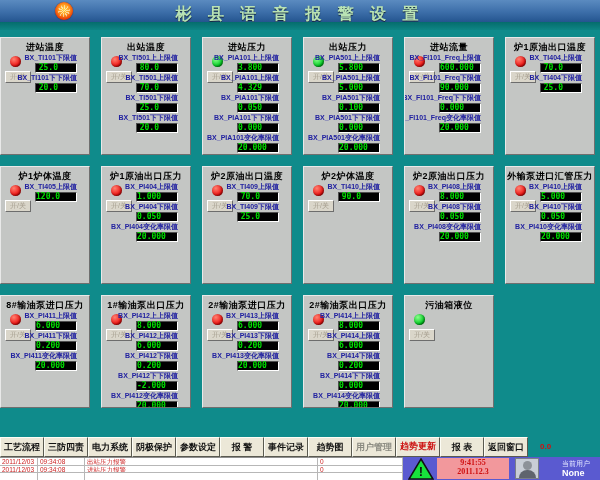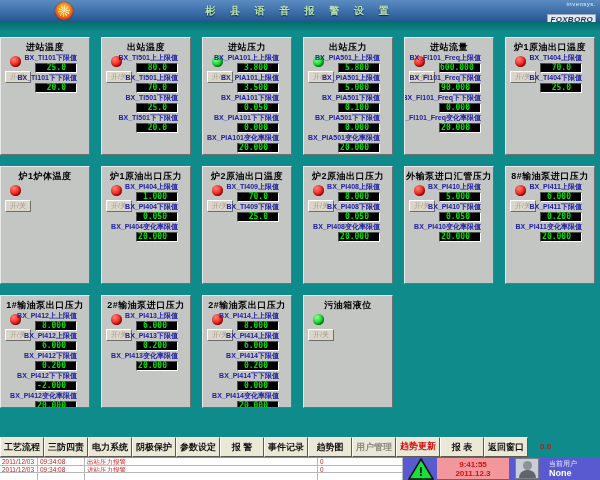--- a/index.html
+++ b/index.html
@@ -11,21 +11,21 @@
     background:linear-gradient(180deg,#5b8bc0 0%,#3c6ea9 55%,#24558f 100%); }
   .tb-band { position:absolute; top:22px; left:0; width:600px; height:8px;
     background:linear-gradient(180deg,#056c6c,#0e8585); }
   .cnpc-logo { position:absolute; left:55px; top:2px; width:18px; height:18px; border-radius:50%;
     background:radial-gradient(circle at 50% 42%,#ffd94d 0%,#ff9a1f 38%,#e83a05 70%,#a81400 100%);
     box-shadow:0 0 1px #123; }
   .cnpc-logo:after{ content:""; position:absolute; inset:3px; border-radius:50%;
     background:repeating-conic-gradient(rgba(255,255,255,.55) 0 14deg, rgba(255,255,255,0) 14deg 36deg);
     mix-blend-mode:screen; }
   .title { position:absolute; top:4px; left:0; width:100%; text-align:center;
-    color:#b9e3b4; font-size:10px; font-weight:bold; letter-spacing:6px; text-shadow:0 1px 1px #123; }
+    color:#b9e3b4; font-size:16px; font-weight:bold; letter-spacing:6px; text-shadow:0 1px 1px #123; }
   .brand { position:absolute; right:4px; top:1px; width:54px; text-align:right; }
   .brand .inv { color:#e9eef5; font-size:6px; letter-spacing:.5px; display:block; line-height:7px; }
   .brand .fox { display:inline-block; background:#e6eaf0; border:1px solid #9aa4b2; color:#1d2f55;
     font-size:8px; font-weight:bold; font-style:italic; line-height:10px; padding:0 2px;
     text-decoration:underline; letter-spacing:.3px; }
 
   
   .grid { position:absolute; top:37px; left:0; display:grid;
     grid-template-columns:repeat(6,90px); grid-template-rows:118px 118px 113px;
     column-gap:11px; row-gap:11px; }
@@ -39,21 +39,21 @@
   .led.green { background:radial-gradient(circle at 35% 30%,#8cff8c,#00cc22 65%,#006c00); }
   .sw { position:absolute; left:4px; top:33px; width:26px; height:12px;
     background:#dad6ca; border:1px solid; border-color:#fff #6d6d6d #6d6d6d #fff;
     color:#a49c8c; font-size:7px; line-height:10px; text-align:center; cursor:default; }
   .fields { position:absolute; top:16px; right:0; width:86px;
     display:flex; flex-direction:column; align-items:flex-end; padding-right:12px; }
   .f-label { font-size:7px; font-weight:bold; color:#2121a0; line-height:8px; height:8px;
     white-space:nowrap; margin-bottom:1px; }
   .f-value { width:42px; height:10px; background:#000; color:#00e000;
     font-family:"DejaVu Sans Mono", monospace; font-size:8px; font-weight:bold;
-    line-height:8px; text-align:right; padding-right:10px; margin-bottom:1px;
+    line-height:8px; text-align:right; padding-right:18px; margin-bottom:1px;
     border:1px solid; border-color:#4d4d4d #ffffff #ffffff #4d4d4d; }
 
   
   .toolbar { position:absolute; top:437px; left:0; width:492px; height:20px; display:flex; align-items:stretch; }
   .tbtn { flex:0 0 44px; background:#ece8d8; border:1px solid; border-color:#fdfdf5 #5a5a50 #5a5a50 #fdfdf5;
     font-size:9px; font-weight:bold; color:#111; text-align:center; line-height:18px;
     white-space:nowrap; overflow:hidden; cursor:default; }
   .tbtn.red { color:#cc1111;font-family:Liberation Mono, monospace; }
   .tbtn.dim { color:#8a8a80; }
   .t-extra { color:#d01111; font-size:8px; font-weight:bold; line-height:20px; margin-left:12px; }
@@ -61,43 +61,39 @@
   
   .statusbar { position:absolute; top:457px; left:0; width:600px; height:23px; display:flex; }
   .alarm-table { width:403px; height:23px; background:#fff; display:grid;
     grid-template-columns:38px 47px 233px 1fr; grid-auto-rows:7.6px;
     border-top:1px solid #8f8f8f; }
   .cell { font-size:6.5px; line-height:7px; color:#cc2222; padding-left:2px; white-space:nowrap;
     border-right:1px solid #b7b7b7; border-bottom:1px solid #b7b7b7; overflow:hidden; }
   .notify { flex:1; background:#5a5ad0; display:flex; align-items:center; }
   .warn { width:26px; height:22px; margin-left:5px; }
   .clockbox { width:72px; height:21px; background:#f2989c; margin-left:3px;
-    display:flex; flex-direction:column; justify-content:center; align-items:center; }
+    display:flex; flex-direction:column; justify-content:flex-start; align-items:center;font-family:Liberation Serif, serif; }
   .clockbox div { color:#d01111; font-size:8px; font-weight:bold; line-height:9px; }
   .avatar { width:24px; height:21px; margin-left:6px; background:#c9ced6; position:relative; overflow:hidden;
     border:1px solid #7a7f88; }
   .avatar .head { position:absolute; left:7px; top:2px; width:9px; height:9px; border-radius:50%; background:#8d9299; }
   .avatar .body { position:absolute; left:3px; top:11px; width:17px; height:10px;
     border-radius:8px 8px 0 0; background:#5f646d; }
-  .userbox { margin-left:10px; display:flex; flex-direction:column; }
+  .userbox { margin-left:23px; display:flex; flex-direction:column; }
   .userbox .ulabel { color:#dfe2ff; font-size:7px; line-height:9px; }
   .userbox .uvalue { color:#ffffff; font-size:9px; font-weight:bold; line-height:10px; }
 </style>
 </head>
 <body>
 
 <div class="screen">
 
   <div class="titlebar">
     <div class="cnpc-logo"></div>
     <div class="title">彬 县 语 音 报 警 设 置</div>
-    <div class="brand">
-      <span class="inv">invensys.</span>
-      <span class="fox">FOXBORO</span>
-    </div>
   </div>
   <div class="tb-band"></div>
 
   <div class="grid">
       <div class="panel">
       <div class="p-title">进站温度</div>
       <div class="led red"></div>
       <div class="sw">开/关</div>
       <div class="fields">
           <div class="f-label">BX_TI101下限值</div>
@@ -122,21 +118,21 @@
         </div>
     </div>
       <div class="panel">
       <div class="p-title">进站压力</div>
       <div class="led green"></div>
       <div class="sw">开/关</div>
       <div class="fields">
           <div class="f-label">BX_PIA101上上限值</div>
           <div class="f-value">3.800</div>
           <div class="f-label">BX_PIA101上限值</div>
-          <div class="f-value">3.500</div>
+          <div class="f-value">4.329</div>
           <div class="f-label">BX_PIA101下限值</div>
           <div class="f-value">0.050</div>
           <div class="f-label">BX_PIA101下下限值</div>
           <div class="f-value">0.000</div>
           <div class="f-label">BX_PIA101变化率限值</div>
           <div class="f-value">20.000</div>
         </div>
     </div>
       <div class="panel">
       <div class="p-title">出站压力</div>
@@ -178,20 +174,24 @@
           <div class="f-label">BX_TI404上限值</div>
           <div class="f-value">70.0</div>
           <div class="f-label">BX_TI404下限值</div>
           <div class="f-value">25.0</div>
         </div>
     </div>
       <div class="panel">
       <div class="p-title">炉1炉体温度</div>
       <div class="led red"></div>
       <div class="sw">开/关</div>
+      <div class="fields">
+          <div class="f-label">BX_TI405上限值</div>
+          <div class="f-value">120.0</div>
+        </div>
     </div>
       <div class="panel">
       <div class="p-title">炉1原油出口压力</div>
       <div class="led red"></div>
       <div class="sw">开/关</div>
       <div class="fields">
           <div class="f-label">BX_PI404上限值</div>
           <div class="f-value">1.000</div>
           <div class="f-label">BX_PI404下限值</div>
           <div class="f-value">0.050</div>
@@ -201,20 +201,29 @@
     </div>
       <div class="panel">
       <div class="p-title">炉2原油出口温度</div>
       <div class="led red"></div>
       <div class="sw">开/关</div>
       <div class="fields">
           <div class="f-label">BX_TI409上限值</div>
           <div class="f-value">70.0</div>
           <div class="f-label">BX_TI409下限值</div>
           <div class="f-value">25.0</div>
+        </div>
+    </div>
+      <div class="panel">
+      <div class="p-title">炉2炉体温度</div>
+      <div class="led red"></div>
+      <div class="sw">开/关</div>
+      <div class="fields">
+          <div class="f-label">BX_TI410上限值</div>
+          <div class="f-value">90.0</div>
         </div>
     </div>
       <div class="panel">
       <div class="p-title">炉2原油出口压力</div>
       <div class="led red"></div>
       <div class="sw">开/关</div>
       <div class="fields">
           <div class="f-label">BX_PI408上限值</div>
           <div class="f-value">8.000</div>
           <div class="f-label">BX_PI408下限值</div>

